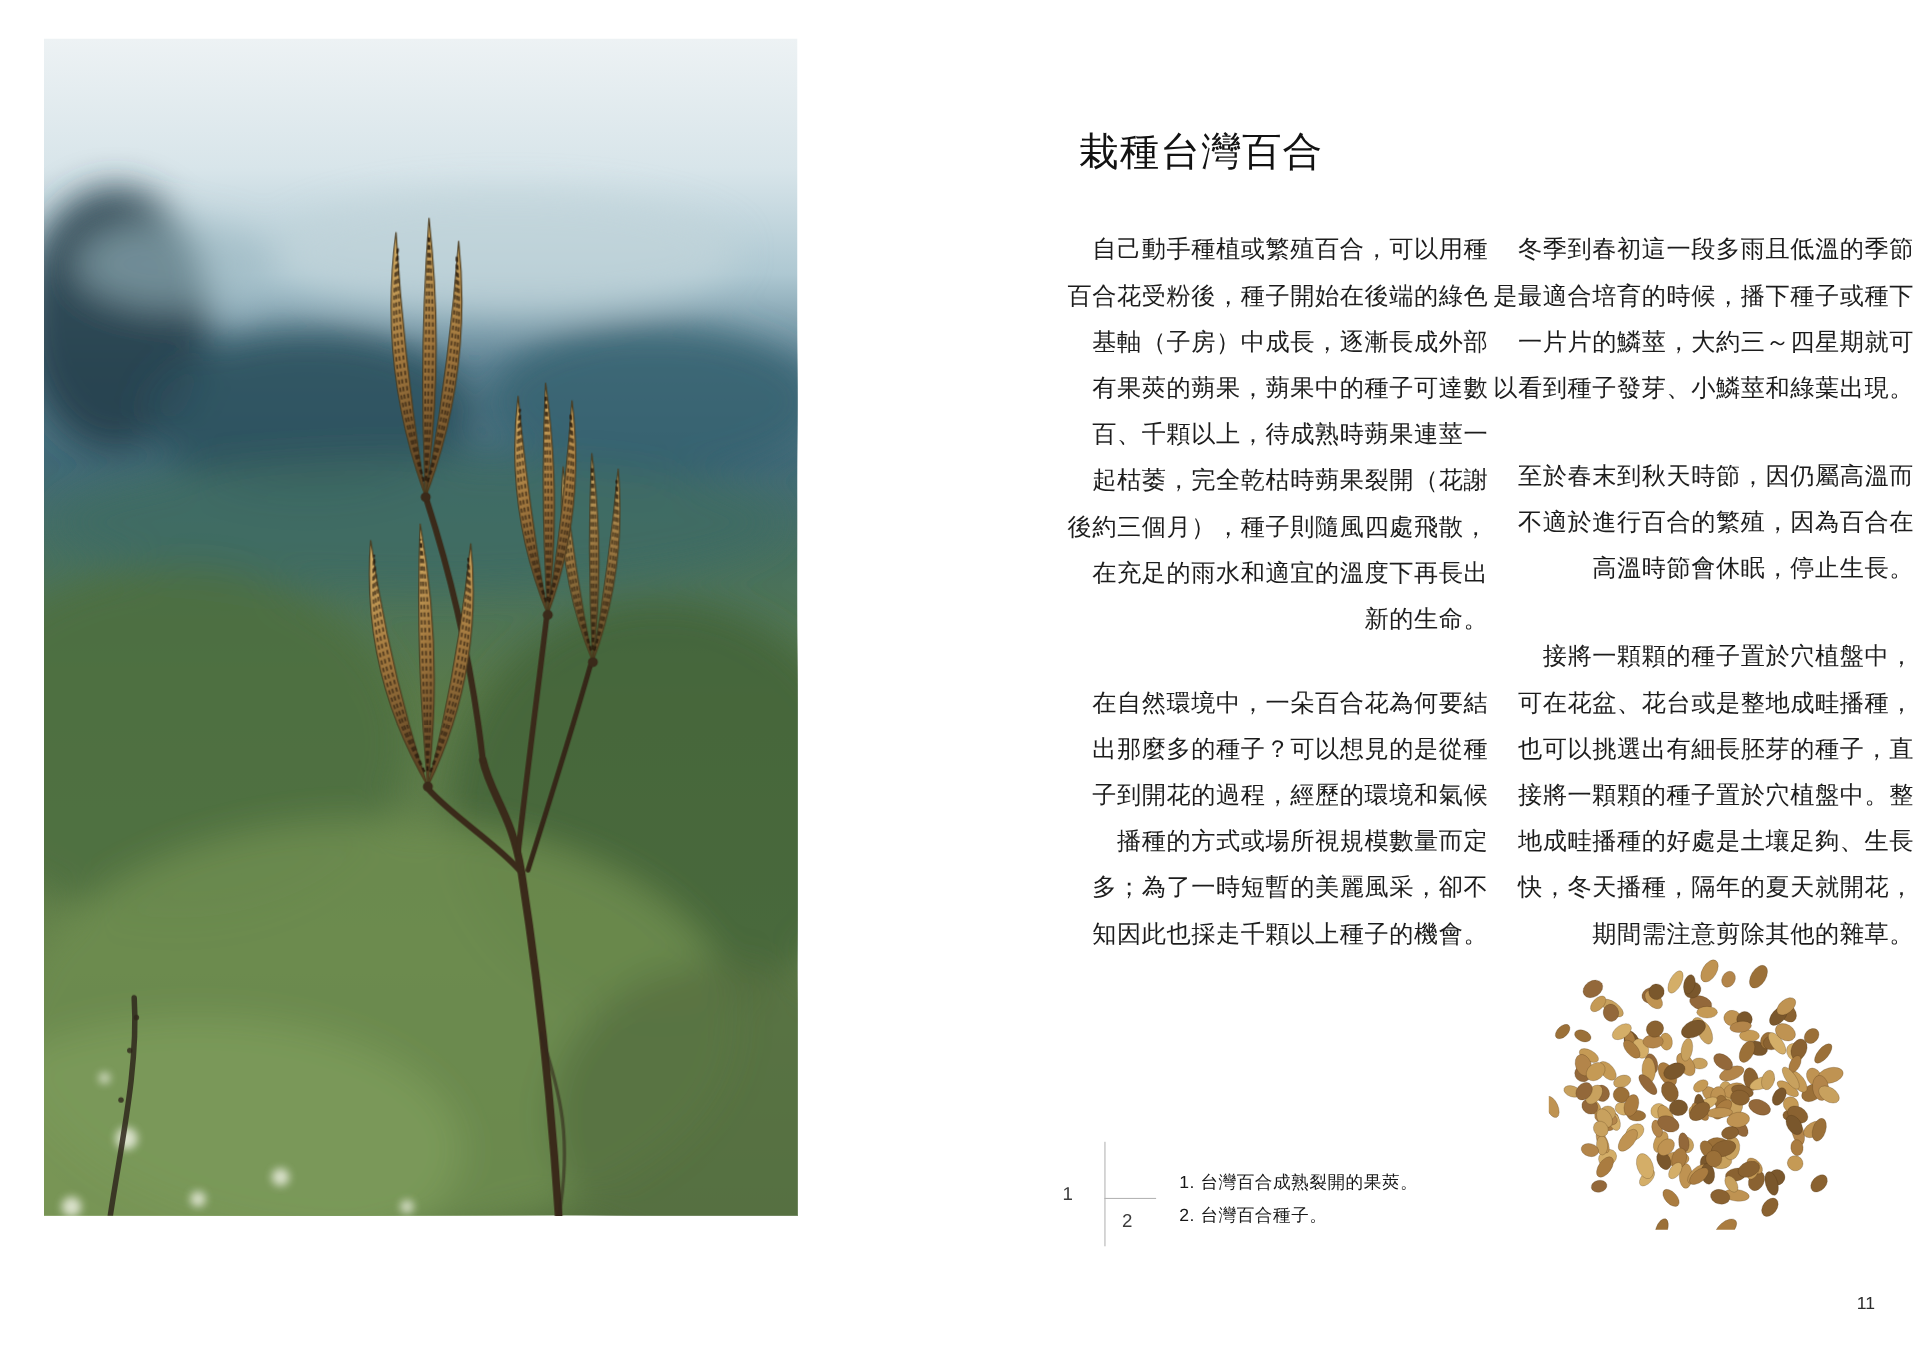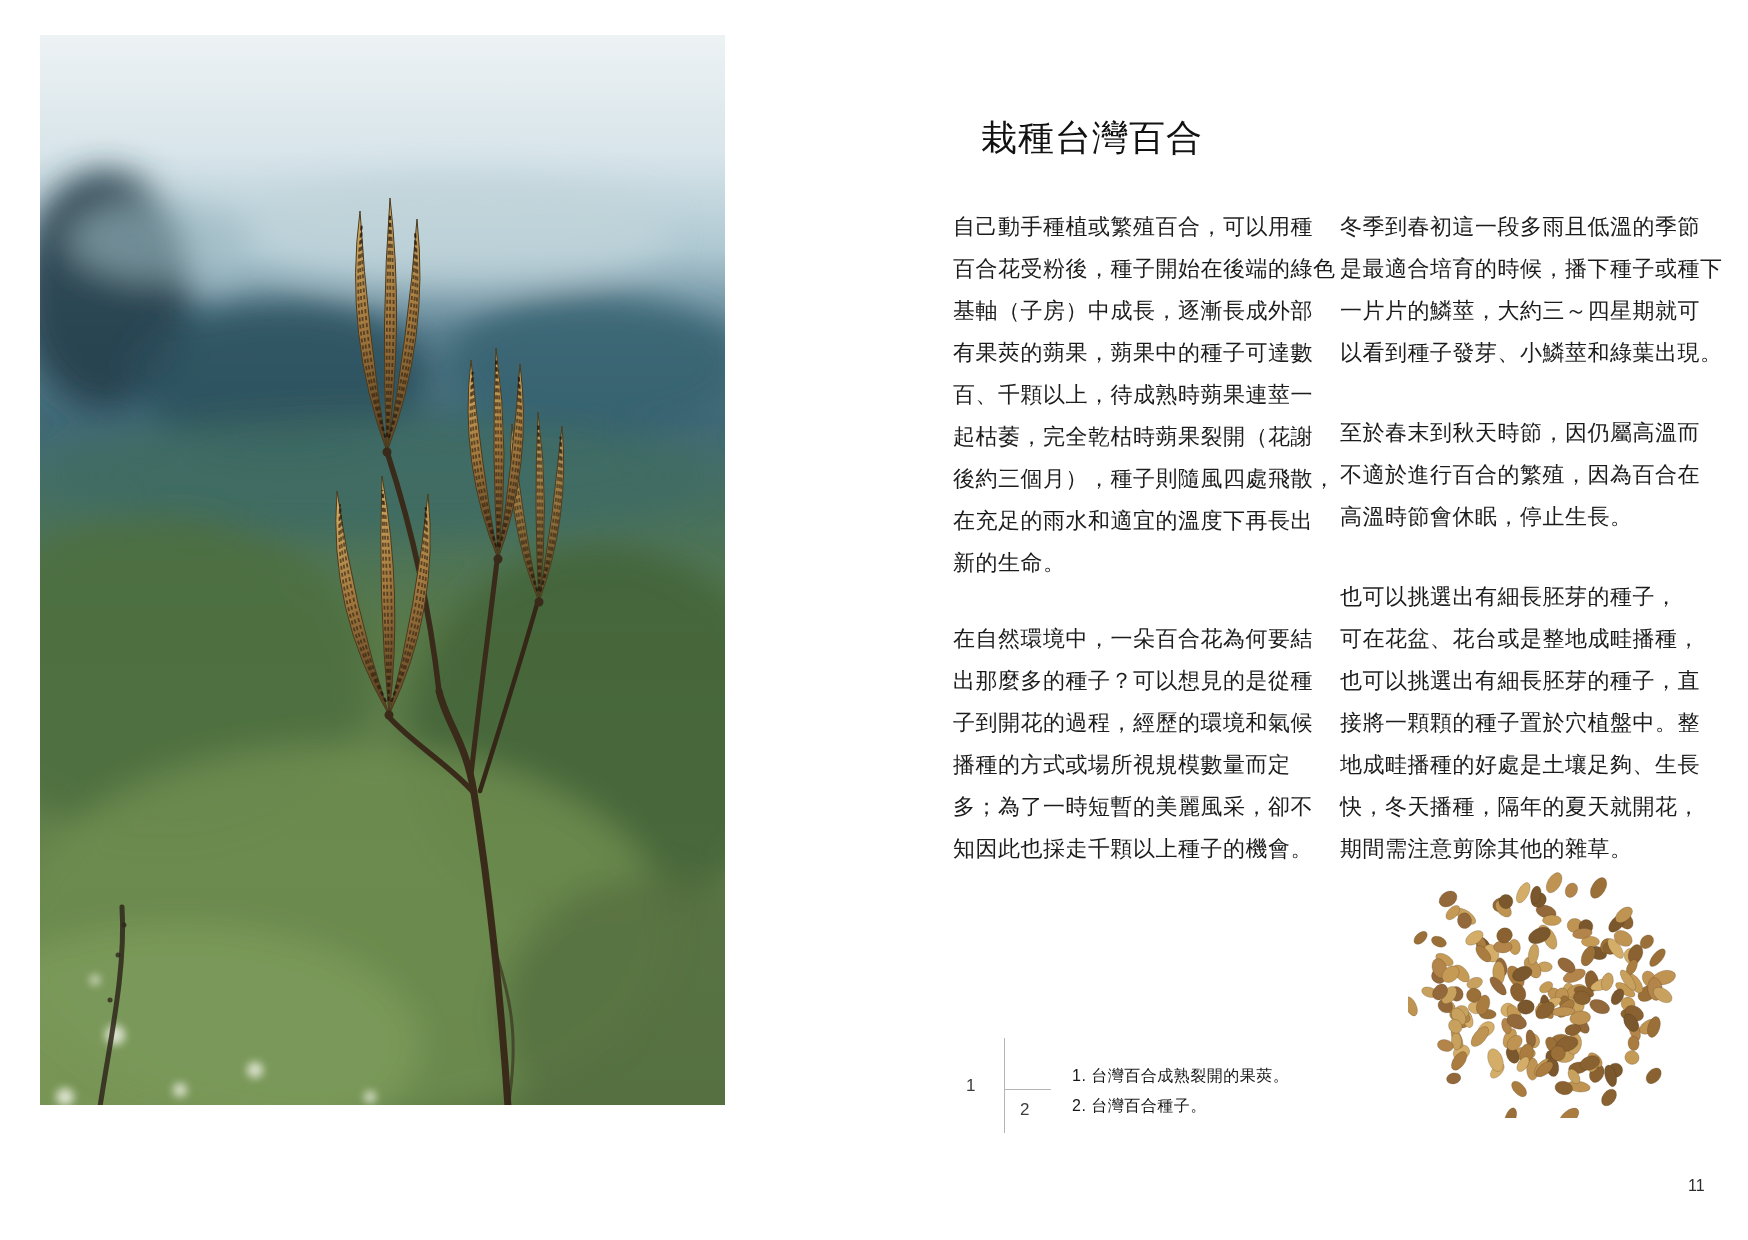--- a/index.html
+++ b/index.html
@@ -25,21 +25,21 @@
 
   
   .col{
     top:206px;width:400px;
     font-size:22px;letter-spacing:.5px;line-height:42px;color:#1c1c1c;
   }
   #col1{left:953px;}
   #col2{left:1340px;}
   .para{margin:0 0 34px 0;}
   #col2 .para{margin-bottom:38px;}
-  .tline{white-space:nowrap;height:42px;}
+  .tline{white-space:nowrap;height:42px;text-align:right;}
 
   
   #key-vline{left:1004px;top:1038px;width:1px;height:95px;background:#b5b5b5;}
   #key-hline{left:1004px;top:1089px;width:47px;height:1px;background:#b5b5b5;}
   #key-num-1{left:966px;top:1076px;font-size:17px;color:#3c3c3c;}
   #key-num-2{left:1020px;top:1100px;font-size:17px;color:#3c3c3c;}
 
   
   #captions{
     left:1072px;top:1061px;
@@ -215,21 +215,21 @@
       <div class="tline">是最適合培育的時候，播下種子或種下</div>
       <div class="tline">一片片的鱗莖，大約三～四星期就可</div>
       <div class="tline">以看到種子發芽、小鱗莖和綠葉出現。</div>
     </div>
     <div class="para">
       <div class="tline">至於春末到秋天時節，因仍屬高溫而</div>
       <div class="tline">不適於進行百合的繁殖，因為百合在</div>
       <div class="tline">高溫時節會休眠，停止生長。</div>
     </div>
     <div class="para">
-      <div class="tline">也可以挑選出有細長胚芽的種子，</div>
+      <div class="tline">接將一顆顆的種子置於穴植盤中，</div>
       <div class="tline">可在花盆、花台或是整地成畦播種，</div>
       <div class="tline">也可以挑選出有細長胚芽的種子，直</div>
       <div class="tline">接將一顆顆的種子置於穴植盤中。整</div>
       <div class="tline">地成畦播種的好處是土壤足夠、生長</div>
       <div class="tline">快，冬天播種，隔年的夏天就開花，</div>
       <div class="tline">期間需注意剪除其他的雜草。</div>
     </div>
   </div>
 
 <div class="abs" id="key-vline"></div>

